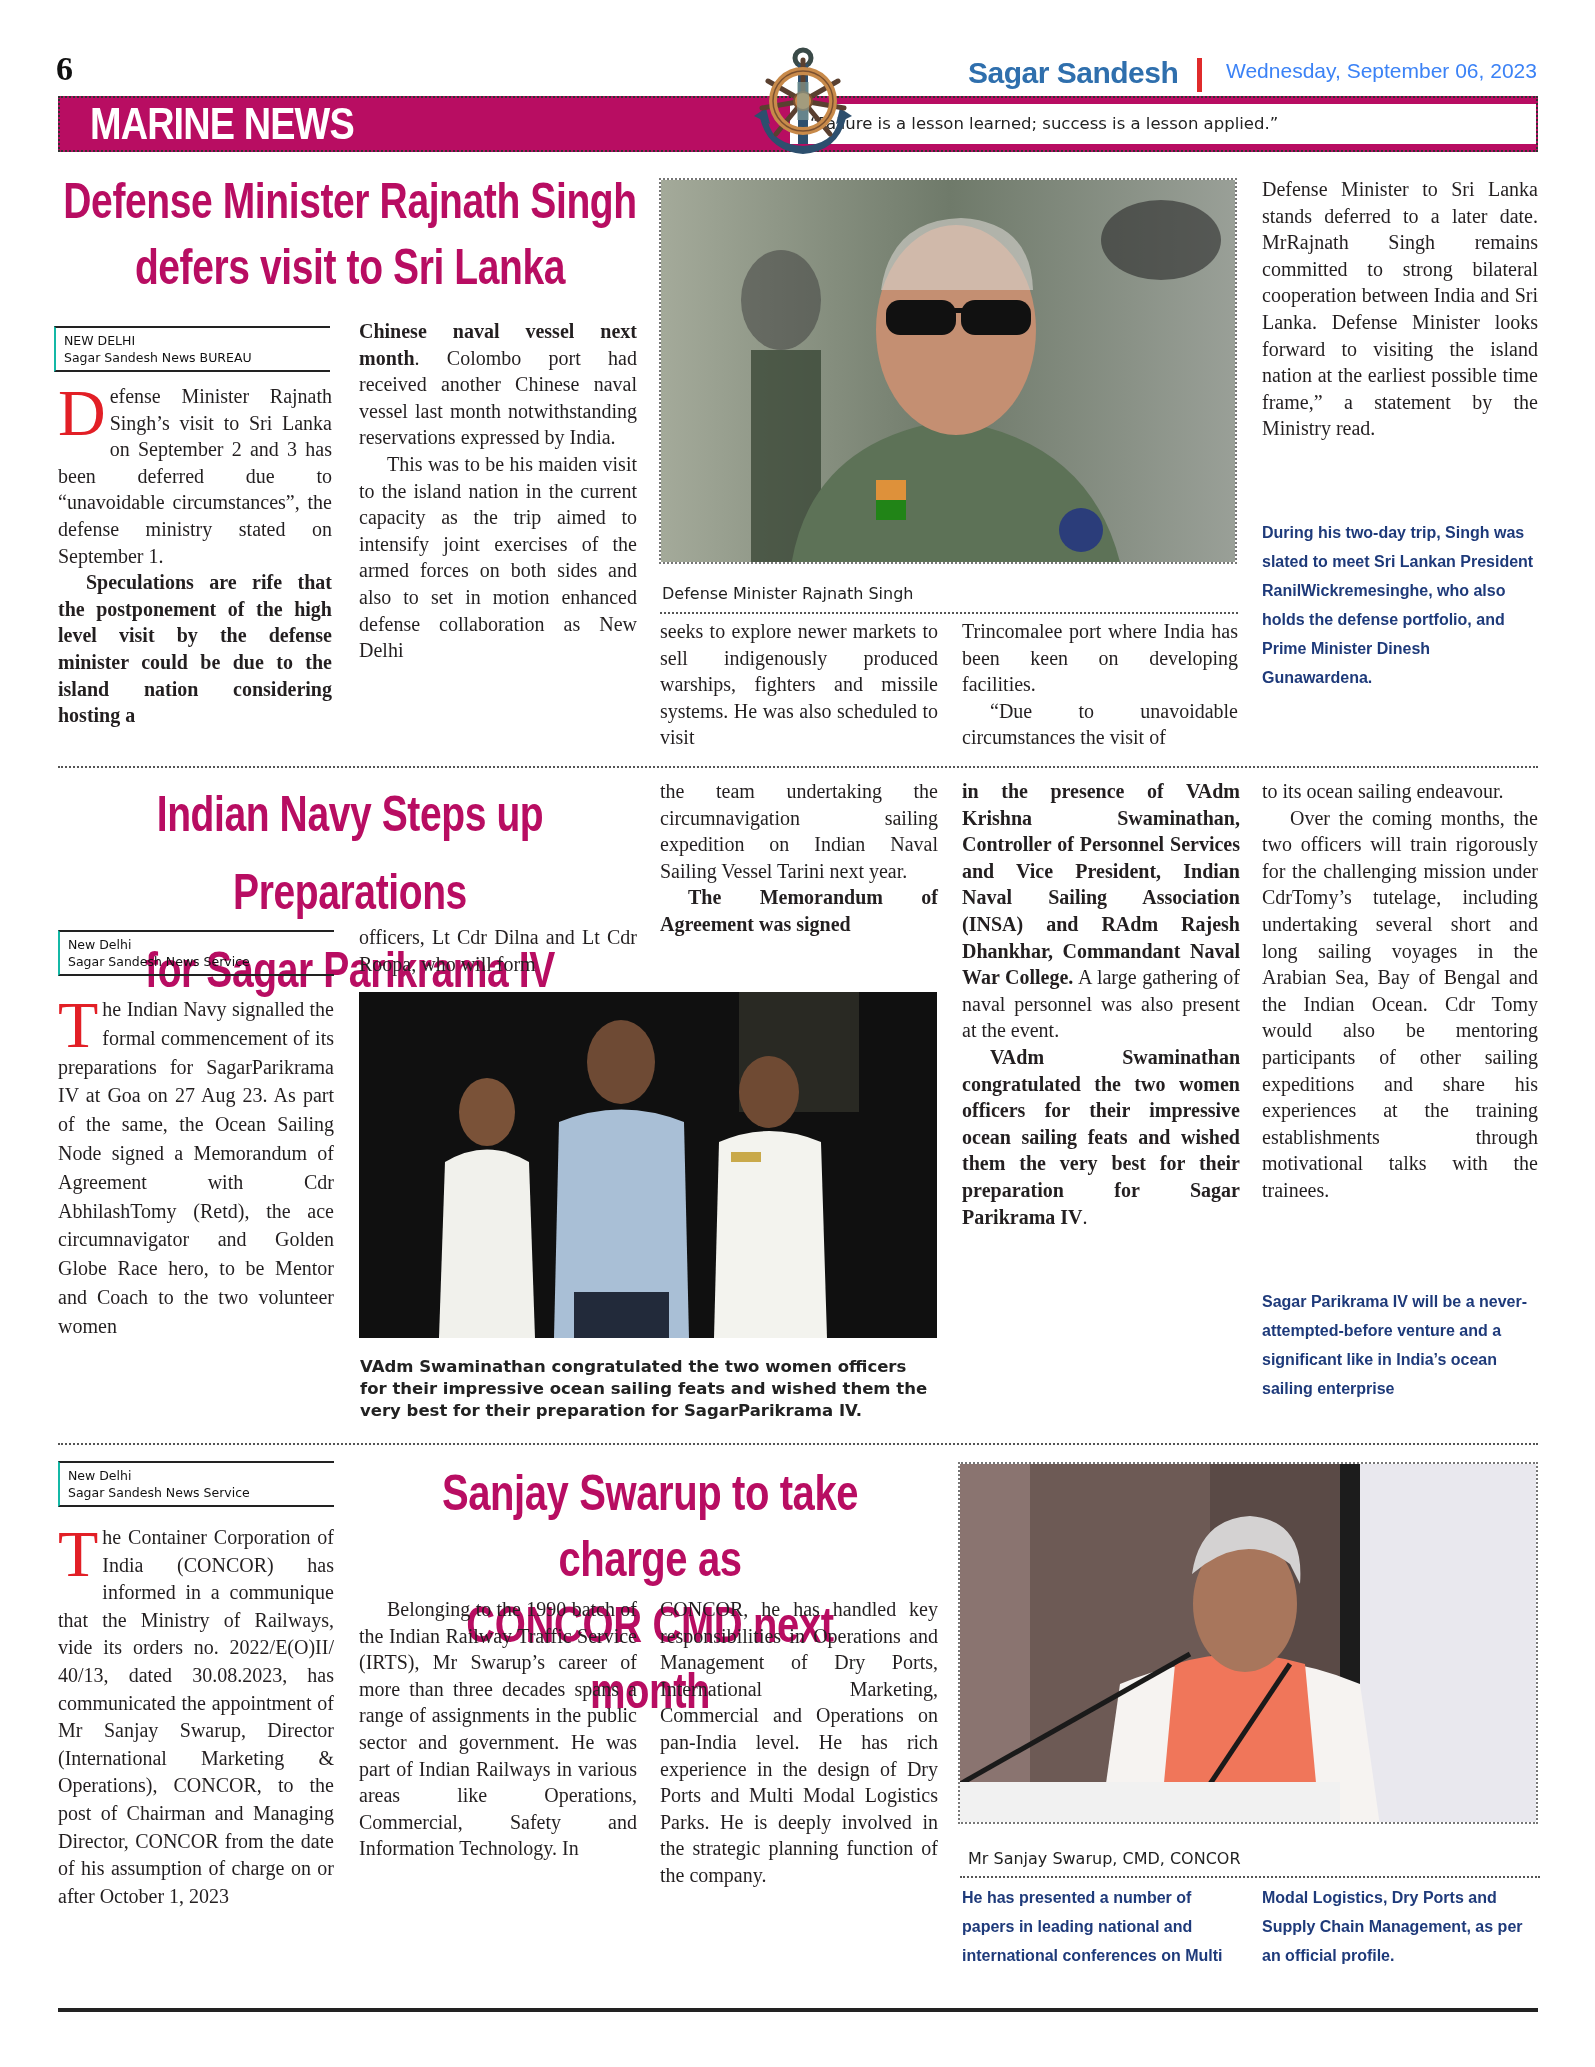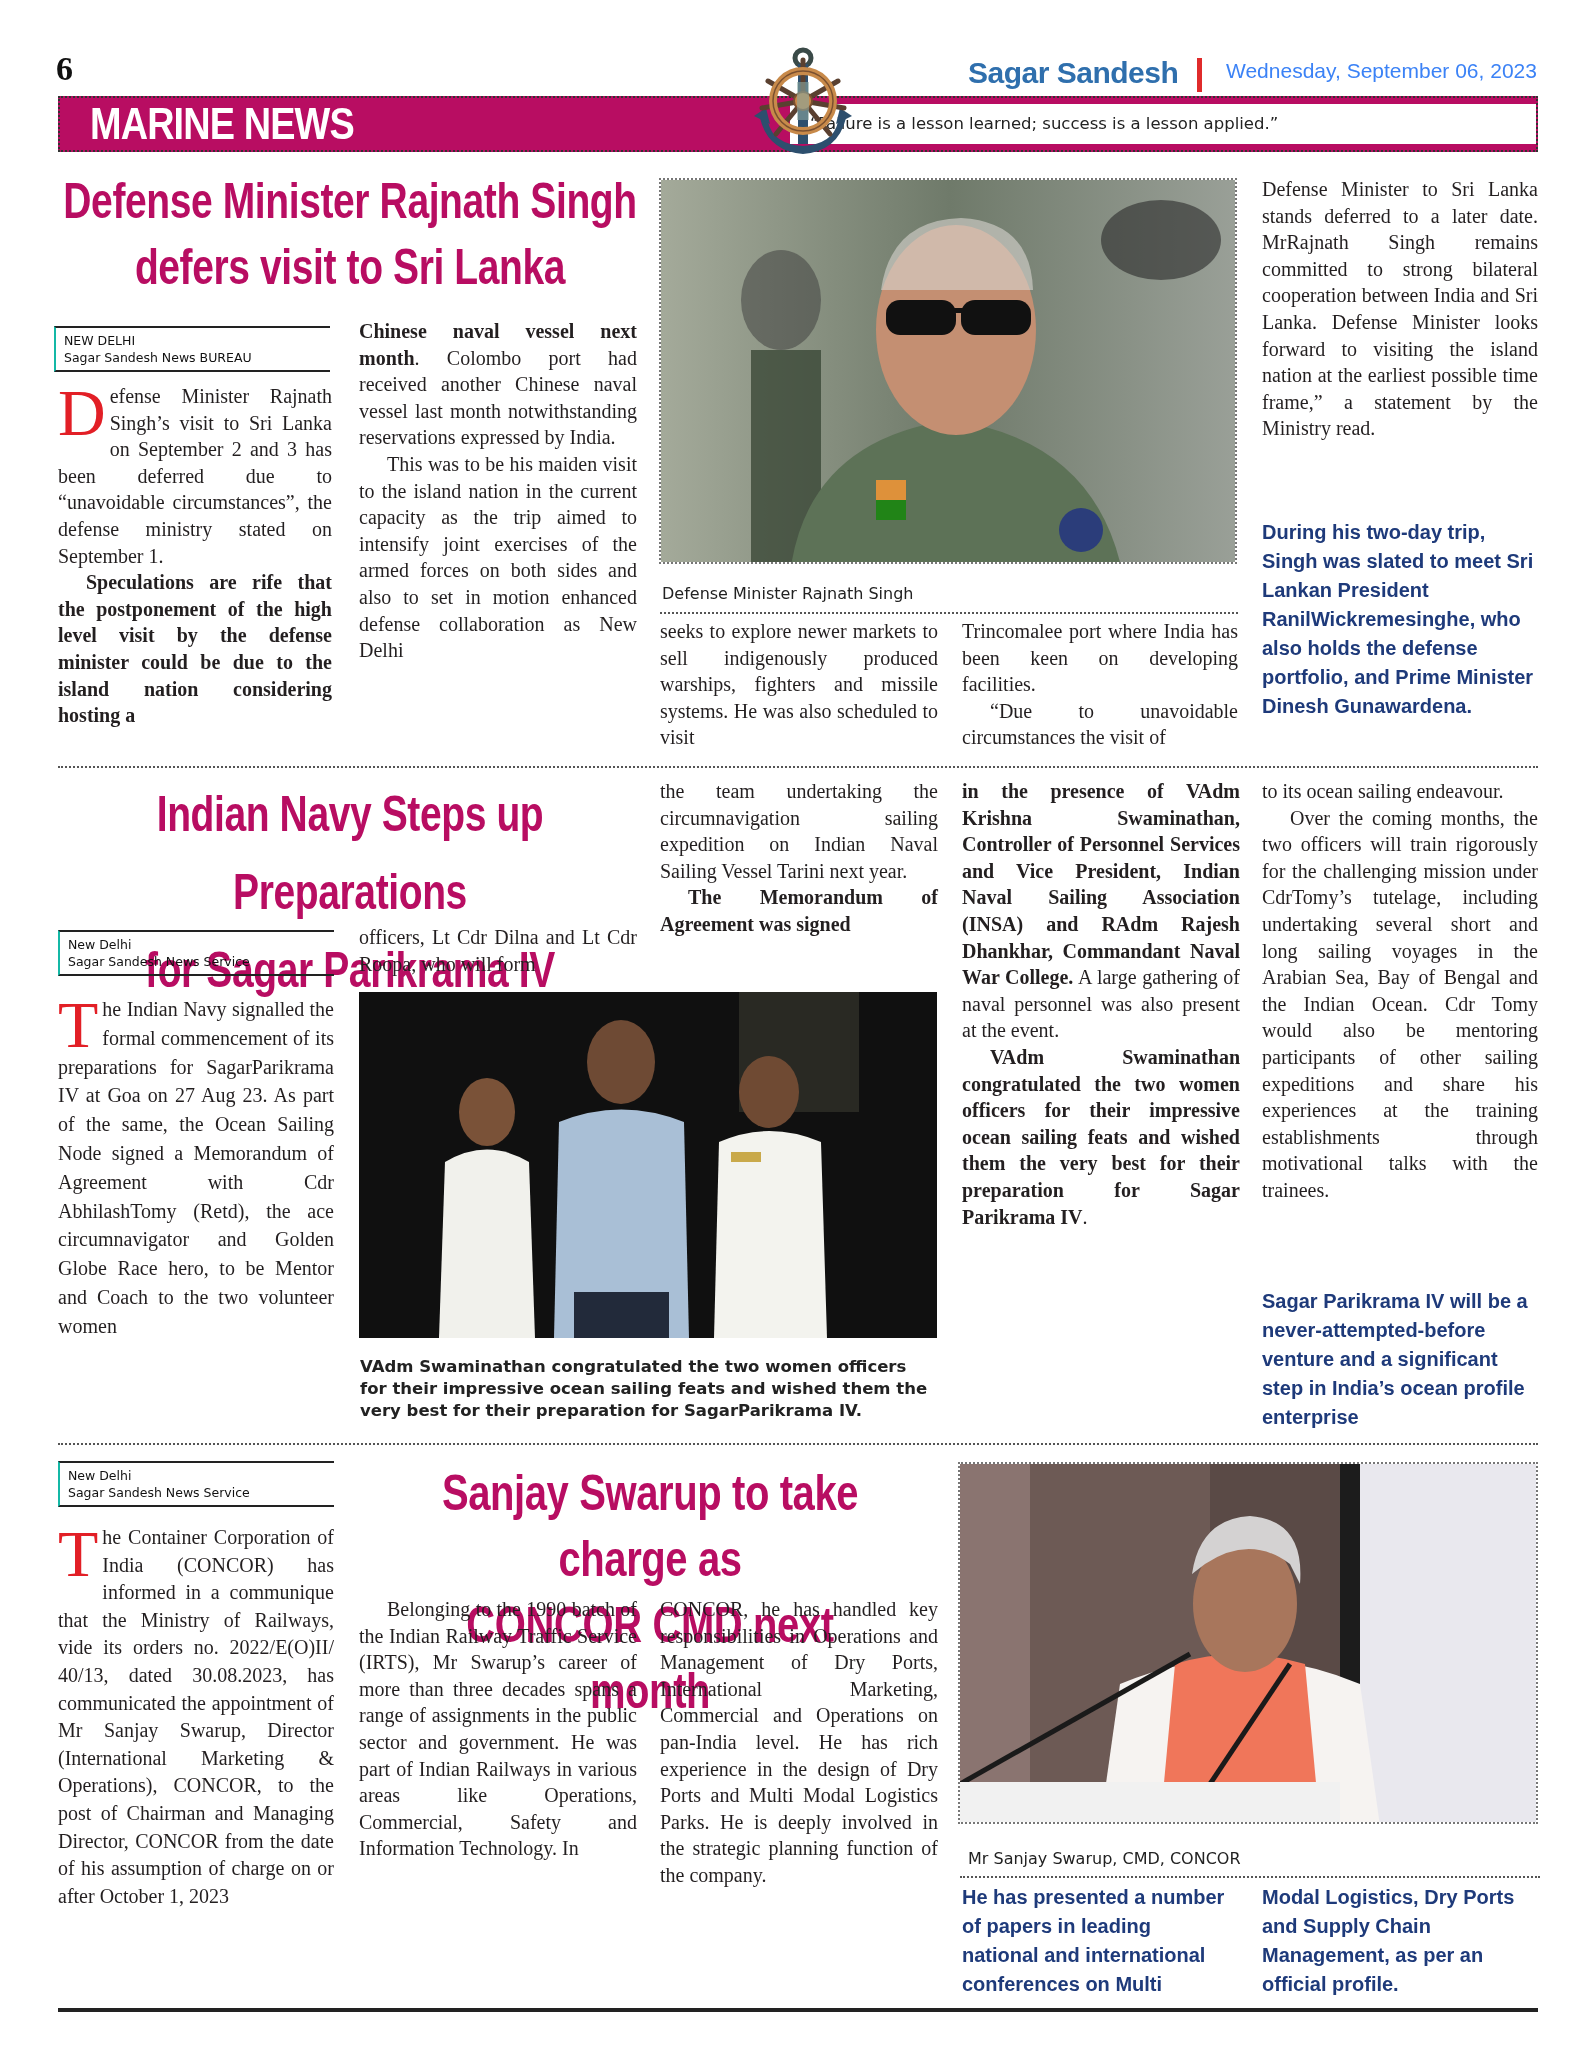--- a/index.html
+++ b/index.html
@@ -33,21 +33,21 @@
   .dl2 { left: 58px; top: 930px; }
   .dl3 { left: 58px; top: 1461px; }
 
   
   .col { font-family: "Liberation Serif", serif; font-size: 20px; line-height: 26.6px; text-align: justify; color: #231f20; }
   .col p { text-indent: 0; }
   .col p.ind { text-indent: 28px; }
   .col b { font-weight: 700; }
   .dropcap { float: left; font-size: 66px; line-height: 52px; color: #e21f26; margin-right: 4px; margin-top: 4px; font-family: "Liberation Serif", serif; }
 
-  .highlight { font-family: "Liberation Sans", sans-serif; font-weight: 700; color: #1e3a7a; font-size: 20px; line-height: 29px; }
+  .highlight { font-family: "Liberation Sans", sans-serif; font-weight: 700; color: #1e3a7a; font-size: 16px; line-height: 29px; }
 
   
   .photo { overflow: hidden; }
   .caption { font-family: "DejaVu Sans", sans-serif; font-size: 16px; color: #222; line-height: 22px; }
 
   .dots-h { height: 0; border-top: 2px dotted #555; }
   .thick-rule { height: 4px; background: #222; }
 </style>
 </head>
 <body>
@@ -200,21 +200,21 @@
 
 <div class="abs col" style="left:962px; top:778px; width:278px;">
   <p><b>in the presence of VAdm Krishna Swaminathan, Controller of Personnel Services and Vice President, Indian Naval Sailing Association (INSA) and RAdm Rajesh Dhankhar, Commandant Naval War College.</b><span> A large gathering of naval personnel was also present at the event.</span></p>
   <p class="ind"><b>VAdm Swaminathan congratulated the two women officers for their impressive ocean sailing feats and wished them the very best for their preparation for Sagar Parikrama IV</b><span>.</span></p>
 </div>
 
 <div class="abs col" style="left:1262px; top:778px; width:276px;">
   <p>to its ocean sailing endeavour.</p>
   <p class="ind">Over the coming months, the two officers will train rigorously for the challenging mission under CdrTomy’s tutelage, including undertaking several short and long sailing voyages in the Arabian Sea, Bay of Bengal and the Indian Ocean. Cdr Tomy would also be mentoring participants of other sailing expeditions and share his experiences at the training establishments through motivational talks with the trainees.</p>
 </div>
-<div class="abs highlight" style="left:1262px; top:1287px; width:280px; font-family:'Liberation Sans',sans-serif;">Sagar Parikrama IV will be a never-attempted-before venture and a significant step in India’s ocean profile enterprise</div>
+<div class="abs highlight" style="left:1262px; top:1287px; width:280px; font-family:'Liberation Sans',sans-serif;">Sagar Parikrama IV will be a never-attempted-before venture and a significant like in India’s ocean sailing enterprise</div>
 
 <div class="abs dots-h" style="left:58px; top:1443px; width:1480px;"></div>
 
 <div class="abs dateline dl3">
   <div>New Delhi</div>
   <div>Sagar Sandesh News Service</div>
 </div>
 
 <div class="abs col" style="left:58px; top:1524px; width:276px; line-height:27.6px;">
   <p>

